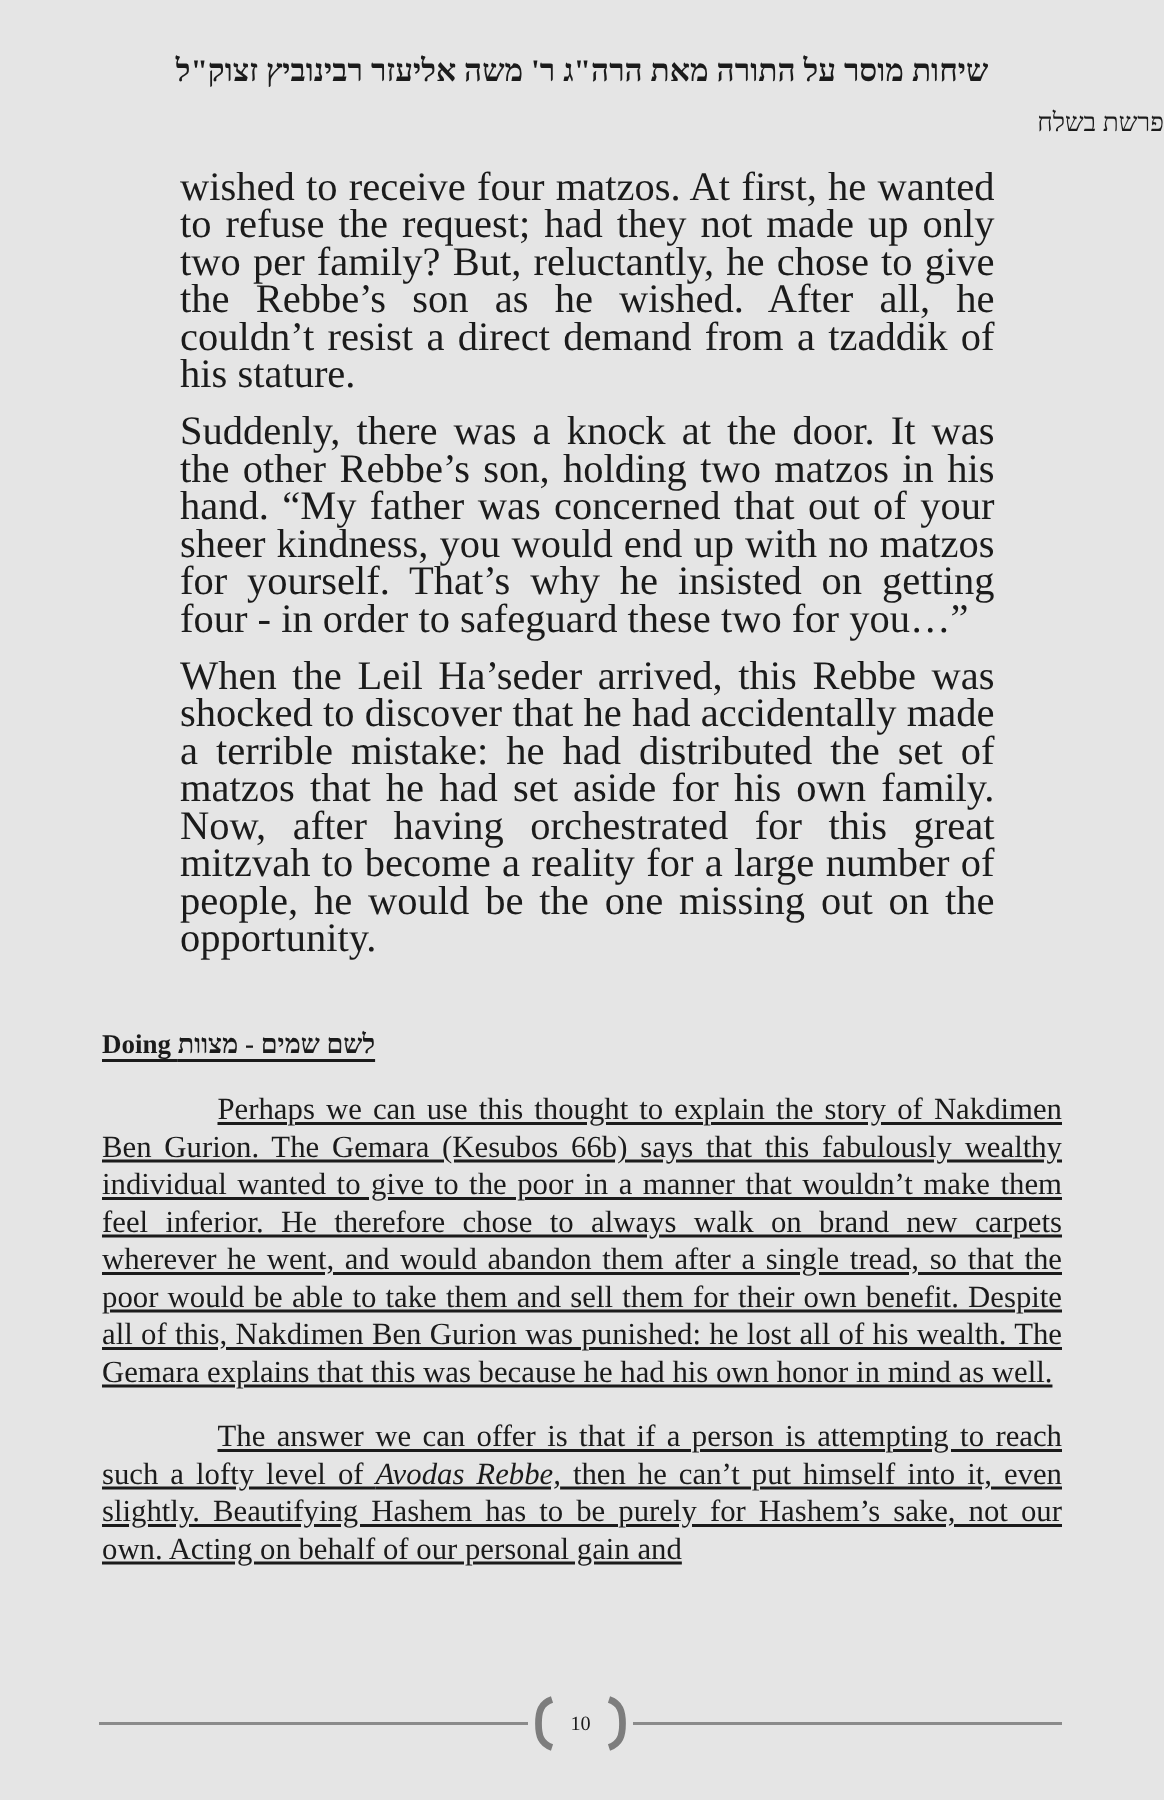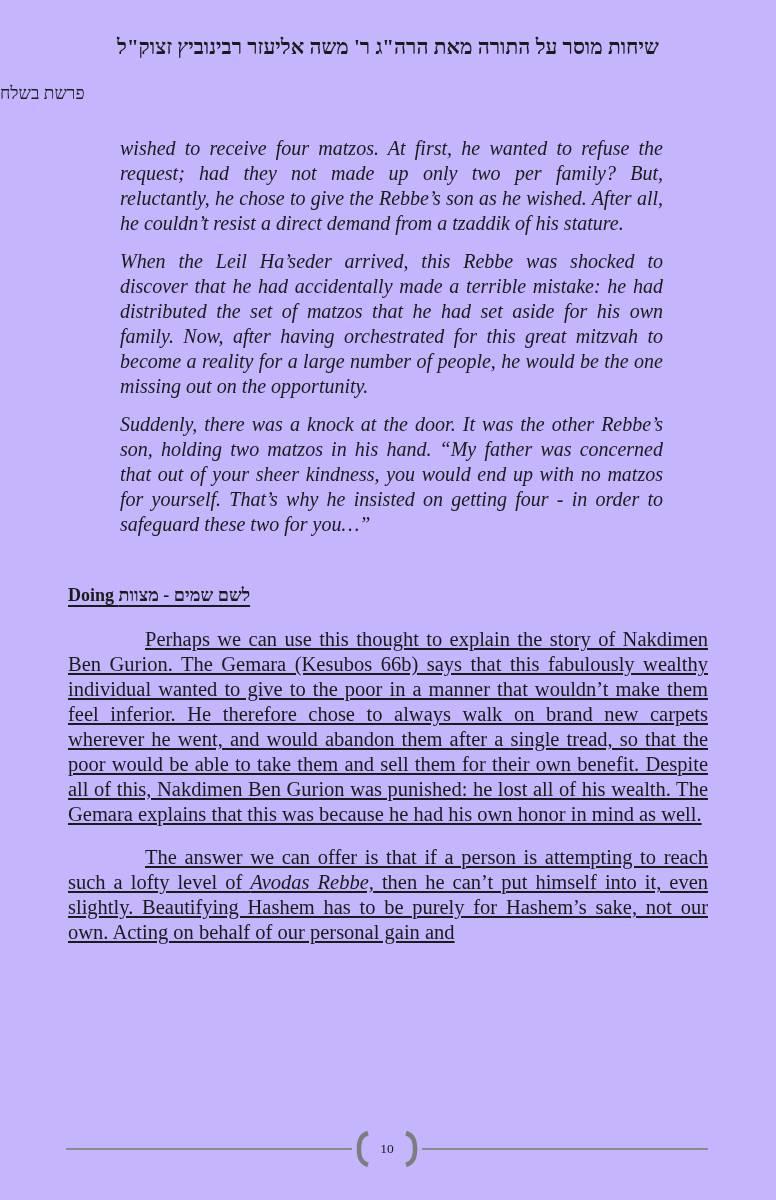--- a/index.html
+++ b/index.html
@@ -1,44 +1,43 @@
 <!DOCTYPE html>
 <html><head>
 <meta charset="utf-8">
 <style>
   html,body{margin:0;padding:0;background:#ffffff;}
   .page{
     position:relative;
     width:776px;
     height:1200px;
-    background:#c4b5fd;
+    background:#e5e5e5;
     color:#1b1b1b;
     font-family:"Liberation Serif","DejaVu Serif","DejaVu Sans",serif;
     overflow:hidden;
   }
   .hdr-title{
     padding-top:33px;
     margin:0;
     text-align:center;
     direction:rtl;
     font-weight:bold;
     font-size:21px;
     line-height:28px;
   }
   .hdr-parsha{
-    margin-top:21px;
-    text-align:left;
+    margin-top:9px;
+    text-align:right;
     direction:rtl;
     font-size:17.5px;
     line-height:22px;
   }
   .quotes{
-    margin:32px 113px 0 120px;
-    font-style:italic;
-    font-size:20px;
+    margin:20px 113px 0 120px;
+    font-size:27px;
     line-height:25px;
     text-align:justify;
   }
   .quotes p{margin:0 0 13px 0;}
   .section-heading{
     margin:45px 68px 0 68px;
     font-size:18px;
     line-height:27px;
     font-weight:bold;
   }
@@ -82,22 +81,22 @@
 <body>
 
 <div class="page">
 
   <div class="hdr-title">שיחות מוסר על התורה מאת הרה"ג ר' משה אליעזר רבינוביץ זצוק"ל</div>
 
   <div class="hdr-parsha">פרשת בשלח</div>
 
   <div class="quotes">
     <p>wished to receive four matzos. At first, he wanted to refuse the request; had they not made up only two per family? But, reluctantly, he chose to give the Rebbe’s son as he wished. After all, he couldn’t resist a direct demand from a tzaddik of his stature.</p>
+    <p>Suddenly, there was a knock at the door. It was the other Rebbe’s son, holding two matzos in his hand. “My father was concerned that out of your sheer kindness, you would end up with no matzos for yourself. That’s why he insisted on getting four - in order to safeguard these two for you…”</p>
     <p>When the Leil Ha’seder arrived, this Rebbe was shocked to discover that he had accidentally made a terrible mistake: he had distributed the set of matzos that he had set aside for his own family. Now, after having orchestrated for this great mitzvah to become a reality for a large number of people, he would be the one missing out on the opportunity.</p>
-    <p>Suddenly, there was a knock at the door. It was the other Rebbe’s son, holding two matzos in his hand. “My father was concerned that out of your sheer kindness, you would end up with no matzos for yourself. That’s why he insisted on getting four - in order to safeguard these two for you…”</p>
   </div>
 
   <div class="section-heading">
     <span class="uline">Doing לשם שמים - מצוות</span>
   </div>
 
   <div class="content">
     <p>Perhaps we can use this thought to explain the story of Nakdimen Ben Gurion. The Gemara (Kesubos 66b) says that this fabulously wealthy individual wanted to give to the poor in a manner that wouldn’t make them feel inferior. He therefore chose to always walk on brand new carpets wherever he went, and would abandon them after a single tread, so that the poor would be able to take them and sell them for their own benefit. Despite all of this, Nakdimen Ben Gurion was punished: he lost all of his wealth. The Gemara explains that this was because he had his own honor in mind as well.</p>
     <p><span>The answer we can offer is that if a person is attempting to reach such a lofty level of </span><span class="ital">Avodas Rebbe,</span><span> then he can’t put himself into it, even slightly. Beautifying Hashem has to be purely for Hashem’s sake, not our own. Acting on behalf of our personal gain and</span></p>
   </div>

